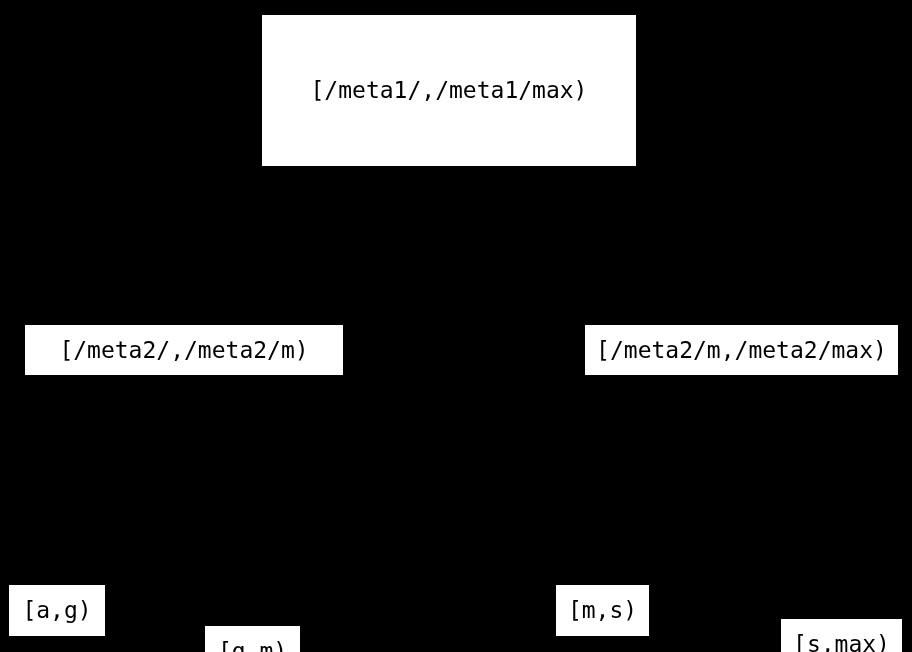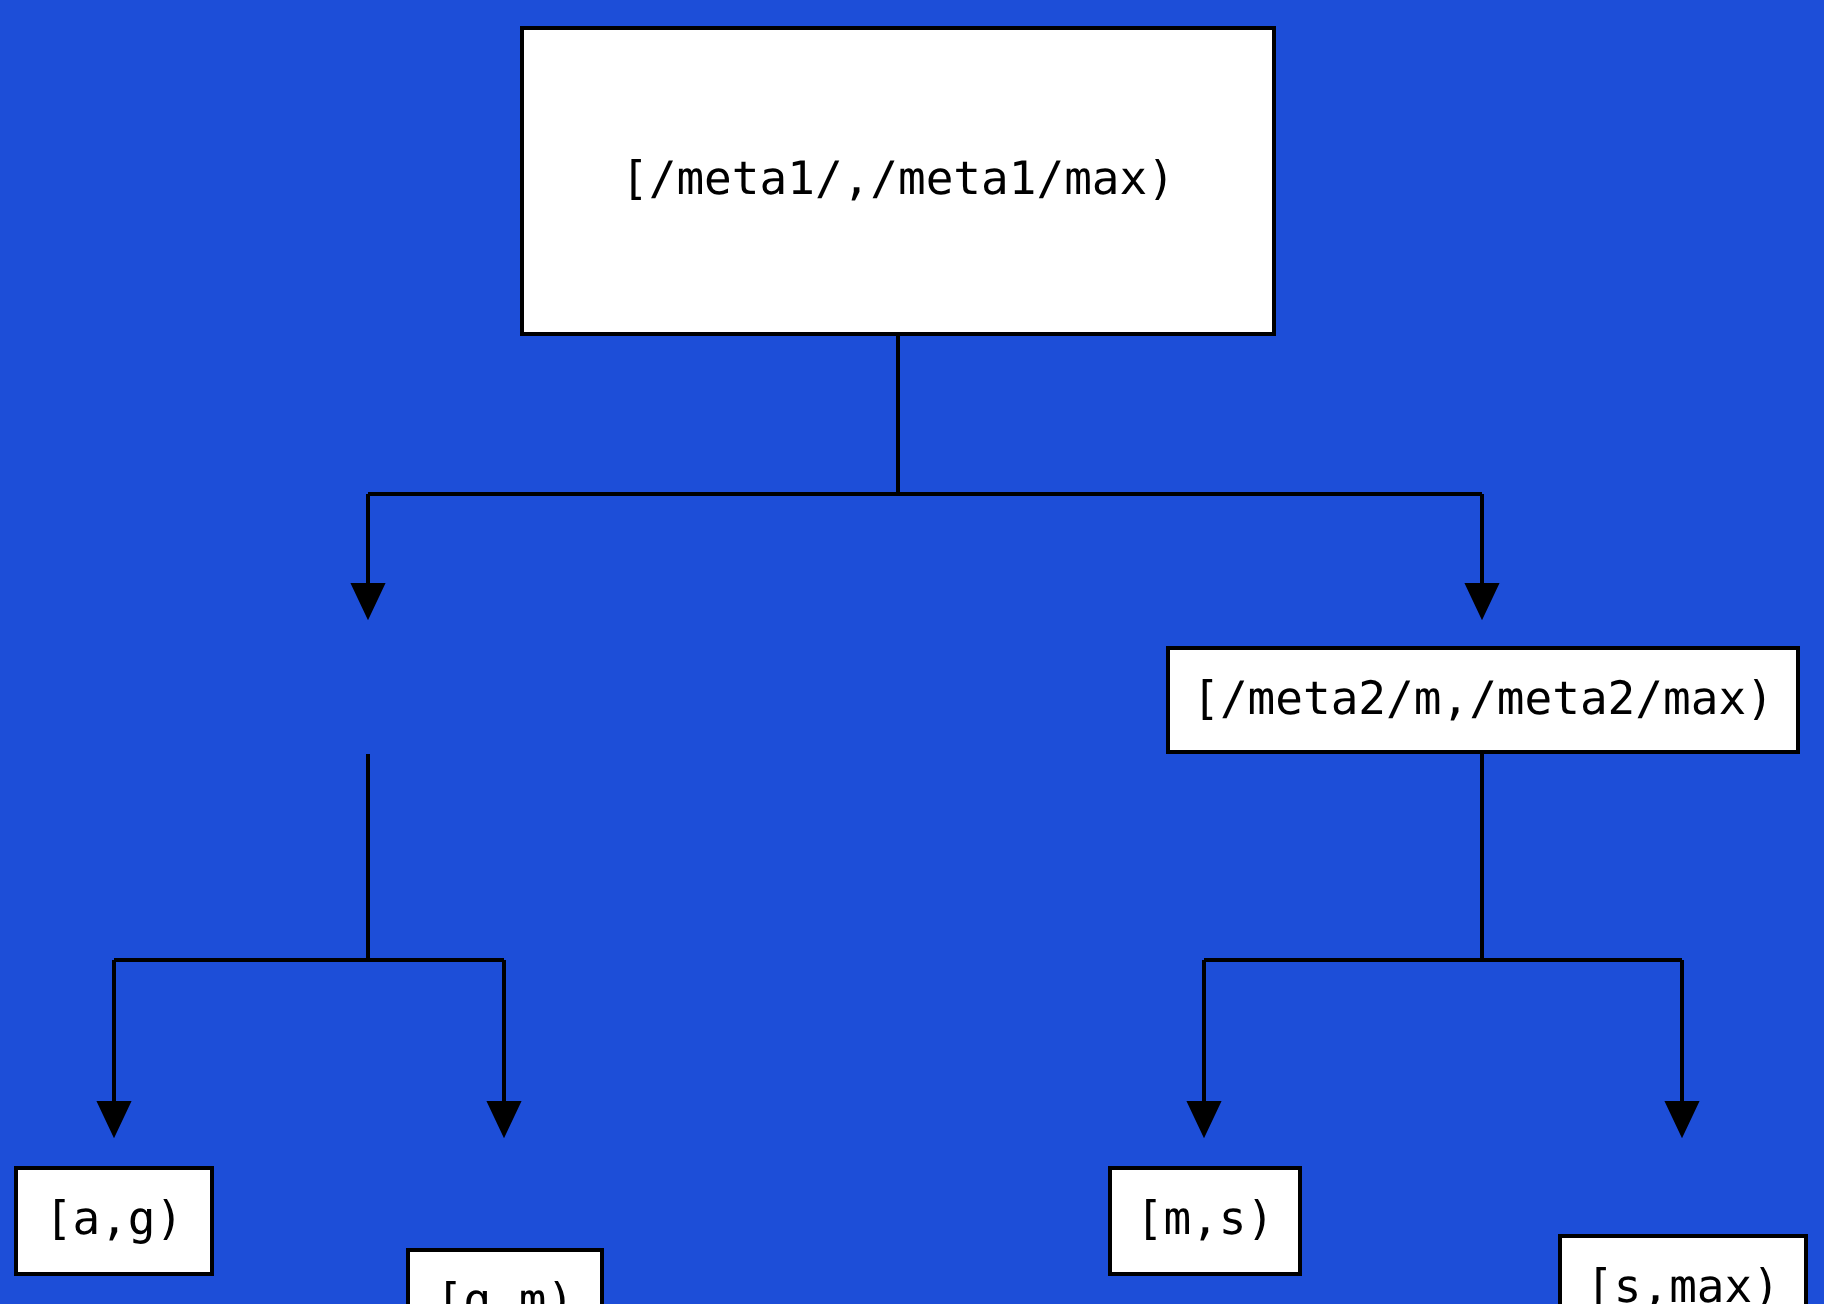--- a/index.html
+++ b/index.html
@@ -4,21 +4,21 @@
 <style>
   html, body {
     margin: 0;
     padding: 0;
     background: #ffffff;
   }
   .canvas {
     position: relative;
     width: 912px;
     height: 652px;
-    background: #1d4ed8;
+    background: #000000;
     font-family: "DejaVu Sans Mono", "Liberation Mono", monospace;
     overflow: hidden;
   }
   .edges {
     position: absolute;
     left: 0;
     top: 0;
     width: 912px;
     height: 652px;
   }
@@ -77,20 +77,21 @@
     <path d="M741 377 L741 480"></path>
     <path d="M602 480 L841 480"></path>
     <path d="M602 480 L602 551"></path>
     <path d="M841 480 L841 551"></path>
     <polygon points="594,551 610,551 602,568"></polygon>
     <polygon points="833,551 849,551 841,568"></polygon>
   </svg>
 
   <div class="node node-root">[/meta1/,/meta1/max)</div>
 
+  <div class="node node-l2-left">[/meta2/,/meta2/m)</div>
 
   <div class="node node-l2-right">[/meta2/m,/meta2/max)</div>
 
   <div class="node node-leaf-ag">[a,g)</div>
 
   <div class="node node-leaf-gm">[g,m)</div>
 
   <div class="node node-leaf-ms">[m,s)</div>
 
   <div class="node node-leaf-smax">[s,max)</div>

